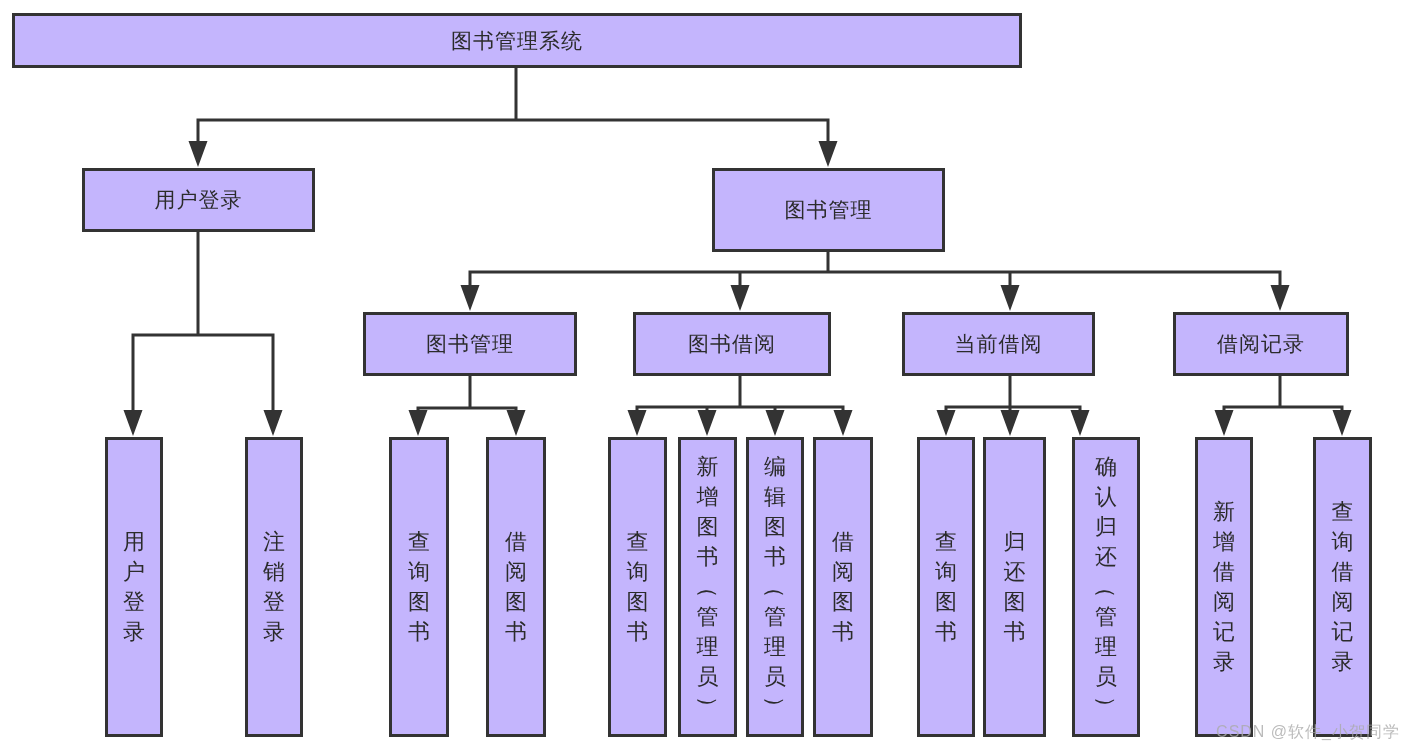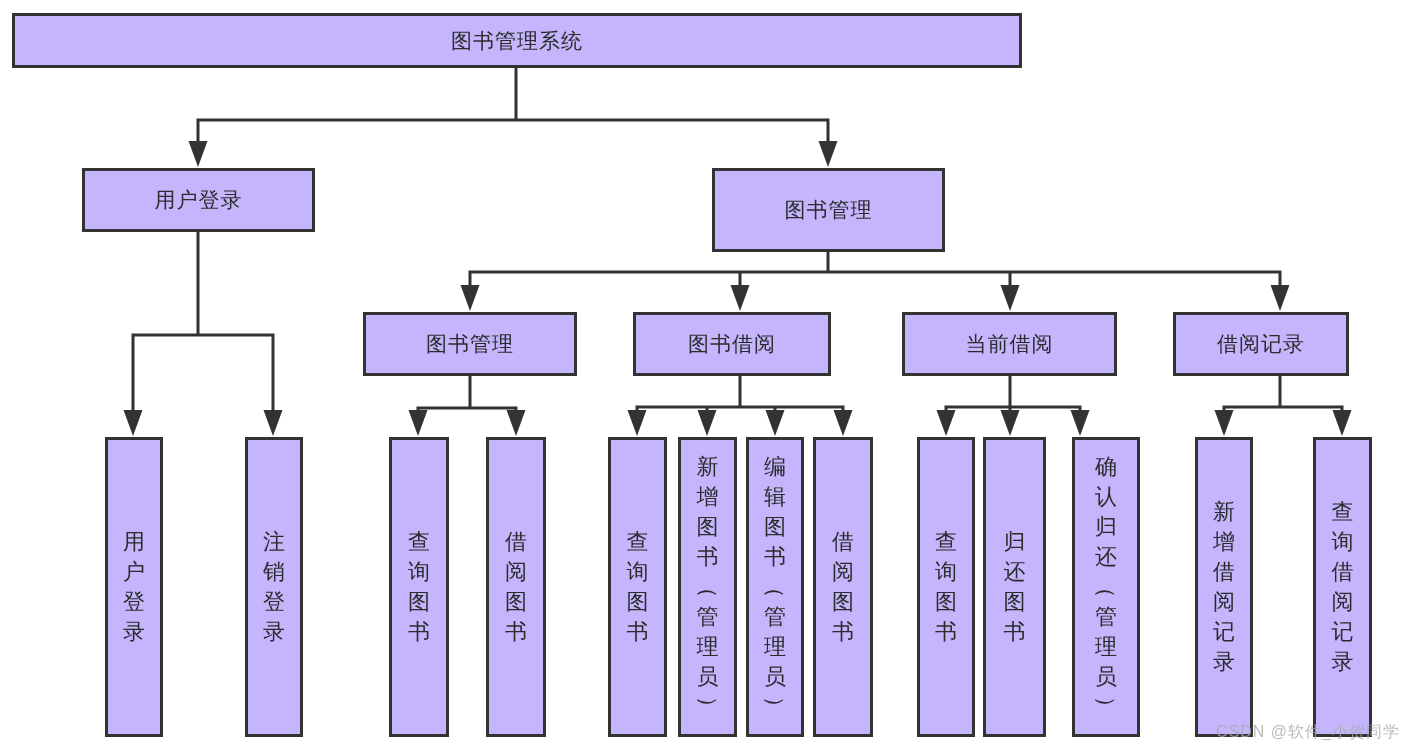--- a/index.html
+++ b/index.html
@@ -91,21 +91,21 @@
   <div class="node" style="left:712px;top:168px;width:233px;height:84px">
     <span class="nlabel">图书管理</span>
   </div>
 
   <div class="node" style="left:363px;top:312px;width:214px;height:64px">
     <span class="nlabel">图书管理</span>
   </div>
   <div class="node" style="left:633px;top:312px;width:198px;height:64px">
     <span class="nlabel">图书借阅</span>
   </div>
-  <div class="node" style="left:902px;top:312px;width:215px;height:64px">
+  <div class="node" style="left:902px;top:312px;width:193px;height:64px">
     <span class="nlabel">当前借阅</span>
   </div>
   <div class="node" style="left:1173px;top:312px;width:176px;height:64px">
     <span class="nlabel">借阅记录</span>
   </div>
 
   <div class="node leaf" style="left:105px;top:437px;width:58px;height:300px">
     <span class="vtext">
         <span class="vchar">用</span>
         <span class="vchar">户</span>

